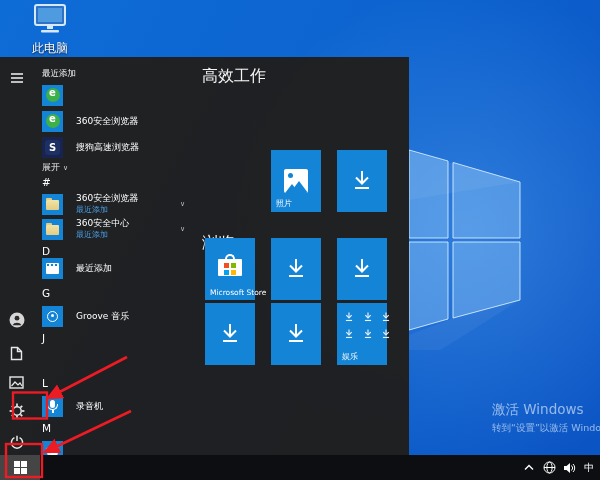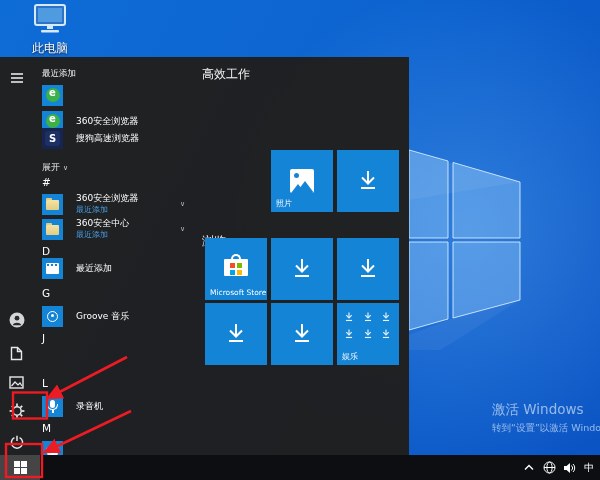--- a/index.html
+++ b/index.html
@@ -60,22 +60,22 @@
   .ic-mic { width:5px; height:8px; background:#fff; border-radius:3px; position:relative; margin-bottom:4px; }
   .ic-mic::before { content:""; position:absolute; left:-3px; top:4px; width:9px; height:5px;
      border:1.5px solid #fff; border-top:none; border-radius:0 0 6px 6px; }
   .ic-mic::after { content:""; position:absolute; left:2px; top:10px; width:1.5px; height:3px; background:#fff; }
   .ic-cards { width:13px; height:13px; position:relative; }
   .ic-cards::before { content:""; position:absolute; left:1px; top:2px; width:7px; height:10px; background:#e8eef5; border-radius:1px; transform:rotate(-12deg); }
   .ic-cards::after { content:""; position:absolute; left:5px; top:1px; width:7px; height:10px; background:#fff; border-radius:1px; transform:rotate(8deg); }
 
   
   .tiles { position:absolute; left:195px; top:0; width:214px; height:100%; }
-  .ghead { position:absolute; left:7px; font-size:12px; color:#f5f5f5; }
-  .tile { position:absolute; width:62px; height:62px; background:#1484d7; cursor:pointer; }
+  .ghead { position:absolute; left:7px; font-size:16px; color:#f5f5f5; }
+  .tile { position:absolute; width:50px; height:62px; background:#1484d7; cursor:pointer; }
   .tile .tlabel { position:absolute; left:5px; bottom:3px; font-size:8px; color:#fff; white-space:nowrap; }
   .tile .cicon { position:absolute; inset:0; display:flex; align-items:center; justify-content:center; }
   .minidl-grid { position:absolute; left:7px; top:8px; width:48px; display:grid; grid-template-columns:repeat(3,1fr); gap:5px 8px; }
 
   
   .ic-photo { width:24px; height:24px; background:#fff; border-radius:2px; position:relative; overflow:hidden; }
   .ic-photo .dot { position:absolute; left:4px; top:4px; width:5px; height:5px; border-radius:50%; background:#1484d7; }
   .ic-photo .mt1 { position:absolute; left:-2px; bottom:-4px; border-left:10px solid transparent; border-right:10px solid transparent; border-bottom:13px solid #1484d7; }
   .ic-photo .mt2 { position:absolute; right:-3px; bottom:-4px; border-left:12px solid transparent; border-right:12px solid transparent; border-bottom:16px solid #1484d7; }
 
@@ -193,21 +193,21 @@
       <span class="atile">
           <span class="g360"></span>
         </span>
     </div>
     <div class="row" style="top:53px">
       <span class="atile">
           <span class="g360"></span>
         </span>
       <span class="albl">360安全浏览器</span>
     </div>
-    <div class="row" style="top:70px">
+    <div class="row" style="top:79px">
       <span class="atile" style="background:#16244f">
           <span class="sogou"></span>
         </span>
       <span class="albl">搜狗高速浏览器</span>
     </div>
 
     <div class="expand" style="top:104px">
       <span>展开</span><span class="chev2">∨</span>
     </div>
 

